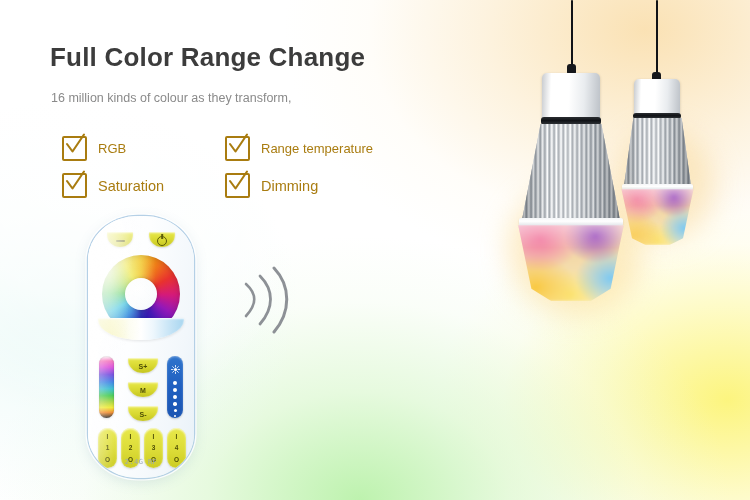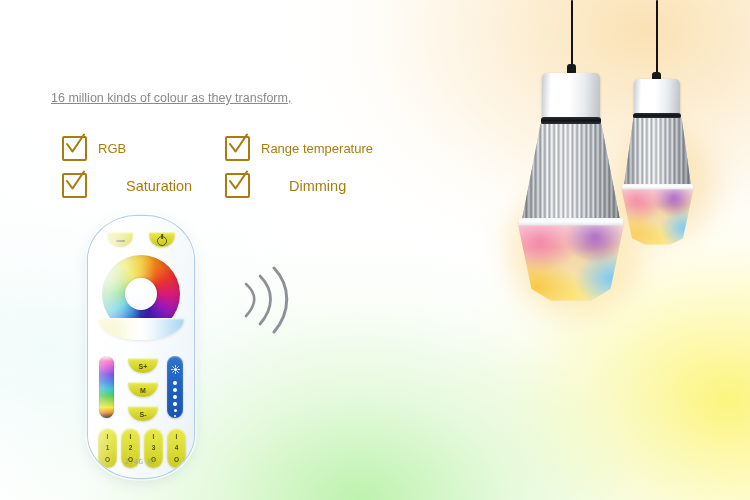--- a/index.html
+++ b/index.html
@@ -71,36 +71,36 @@
     white-space: nowrap;
   }
   .subline {
     position: absolute;
     left: 51px;
     top: 89px;
     font-size: 12.5px;
     line-height: 19px;
     color: #8a8a8a;
   }
-  .subline div { white-space: nowrap; text-decoration: underline; }
+  .subline div { white-space: nowrap; }
 
   
   .features {
     position: absolute;
     left: 50px;
     top: 136px;
     width: 340px;
   }
   .feat {
     position: absolute;
     display: flex;
     align-items: center;
   }
   .feat.r0 { top: 0; }
-  .feat.r1 { top: 37px; gap: 28px; }
+  .feat.r1 { top: 37px; }
   .feat.c0 { left: 12px; }
   .feat.c1 { left: 175px; }
   .chk {
     position: relative;
     width: 21px;
     height: 21px;
     border: 2px solid #a97c10;
     border-radius: 2px;
     flex: 0 0 auto;
     background: transparent;
@@ -435,20 +435,21 @@
     <div class="sink" style="left:22px; top:124px; width:98px; height:96px; clip-path: polygon(19% 0%, 81% 0%, 100% 100%, 0% 100%);">
       <div class="sink-shade"></div>
     </div>
     <div class="collar" style="left:19px; top:218px; width:104px; height:8px;"></div>
     <div class="dome" style="left:16px; top:225px; width:110px; height:76px; clip-path: polygon(2% 0%, 98% 0%, 86% 84%, 68% 100%, 32% 100%, 14% 84%);">
       <div class="dome-inner"></div>
       <div class="dome-gloss"></div>
     </div>
   </div>
 
+  <div class="headline">Full Color Range Change</div>
   <div class="subline">
     <div>16 million kinds of colour as they transform,</div>
   </div>
 
   <div class="features">
 
     <div class="feat r0 c0 sm">
       <span class="chk">
         <svg width="26" height="26" viewBox="0 0 26 26" aria-hidden="true">
           <path d="M5 13 L10.5 20.5 L22 3.5" fill="none" stroke="#a97c10" stroke-width="2.1" stroke-linecap="round" stroke-linejoin="round"></path>

